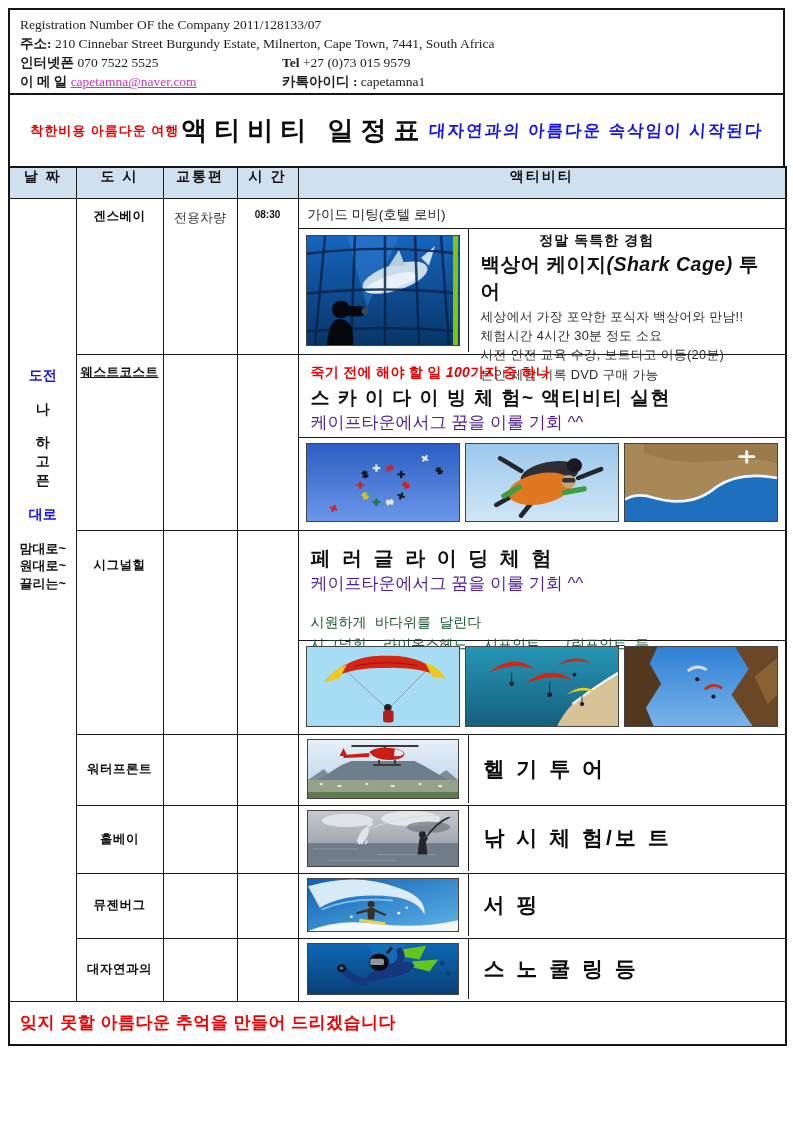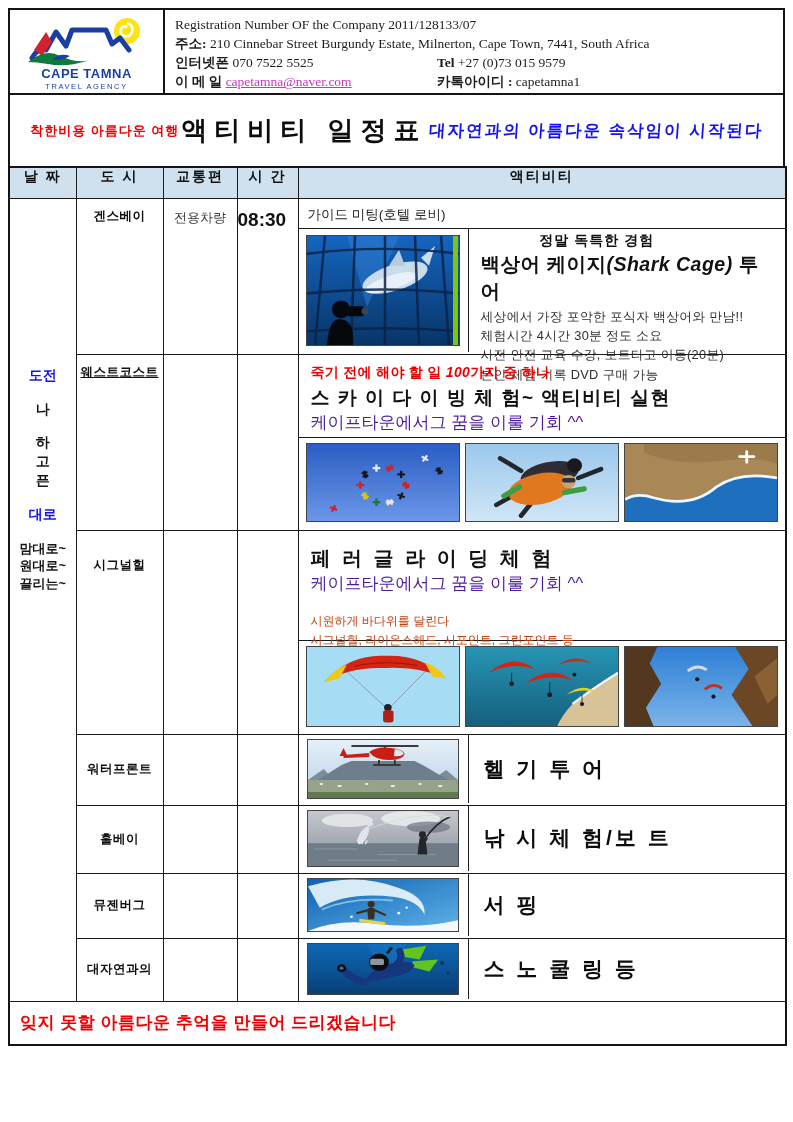--- a/index.html
+++ b/index.html
@@ -32,21 +32,21 @@
   td.datecol { vertical-align:top; padding-top:168px; text-align:center; }
   .dw { font-weight:bold; font-size:14px; color:#141414; }
   .dw.blue { color:#1111ee; }
   .g18 { margin-bottom:16px; } .g16 { margin-bottom:15px; } .g2 { margin-bottom:1px; }
   .dw.tight { font-size:13px; line-height:1.38; }
 
   td.city { text-align:center; font-weight:bold; font-size:12.5px; padding-top:9px; letter-spacing:.5px; }
   td.city.mid, td.trans.mid, td.time.mid { vertical-align:middle; padding-top:0; }
   .uline { text-decoration:underline; }
   td.trans { text-align:center; font-size:13px; color:#3a3a3a; padding-top:10px; }
-  td.time { font-size:19px; font-weight:600; padding-top:10px; }
+  td.time { text-align:center; font-size:10px; font-weight:600; padding-top:10px; }
   td.act { padding:0; }
 
   
   tr.r1 { height:156px; }
   .meet { height:30px; border-bottom:1.5px solid #1a1a1a; font-size:13.5px; padding:7px 0 0 9px; color:#222; }
   .subrow { display:flex; height:123px; }
   .imgbox { width:170px; border-right:1.5px solid #1a1a1a; display:flex; align-items:center; justify-content:center; padding:4px; }
   .imgbox svg, .imgbox2 svg, .pimg svg { display:block; border:1px solid #444; }
   .sharktext { flex:1; padding:3px 12px 0; }
   .sh-head { text-align:center; font-weight:bold; font-size:14px; letter-spacing:1px; padding-right:60px; }
@@ -57,21 +57,21 @@
   
   tr.r2 { height:176px; } tr.r3 { height:204px; }
   .acttext { padding:9px 12px 0; }
   .acttext.h84 { height:83px; border-bottom:1.5px solid #1a1a1a; }
   .acttext.h110 { height:110px; border-bottom:1.5px solid #1a1a1a; }
   .redline { color:#ee0000; font-weight:900; font-size:14px; letter-spacing:.3px; }
   .redline i { font-style:italic; }
   .bigtitle { font-size:19px; font-weight:900; letter-spacing:1.5px; margin-top:3px; }
   .bigtitle.sp { letter-spacing:3px; font-size:20px; }
   .grayline { font-size:17px; color:#4c1d95; }
-  .dline { font-size:12px; color:#c2410c; line-height:1.6; }
+  .dline { font-size:14px; color:#14532d; line-height:1.6;font-family:Liberation Mono, monospace; }
   .gapline { height:17px; }
   .imgsrow { display:flex; gap:5px; padding:5px 7px; }
   .pimg { flex:1; }
   .pimg svg { width:100%; }
 
   
   tr.r4{height:71px} tr.r5{height:68px} tr.r6{height:65px} tr.r7{height:63px}
   .srow-act { display:flex; }
   .r4 .srow-act{height:68px}.r5 .srow-act{height:65px}.r6 .srow-act{height:62px}.r7 .srow-act{height:60px}
   .imgbox2 { width:170px; border-right:1.5px solid #1a1a1a; display:flex; align-items:center; justify-content:center; padding:3px; }
@@ -80,32 +80,20 @@
   
   tr.banner td { height:44px; vertical-align:middle; color:#ee0000; font-weight:900; font-size:17px; letter-spacing:.5px; padding-left:10px; }
   .note { margin:15px 10px 0; font-size:13.5px; color:#3d3d3d; letter-spacing:.5px; }
 </style>
 </head>
 <body>
 
 <div class="page">
 
   <div class="hdr">
-    <div class="logo-cell">
-      <svg width="122" height="52" viewBox="0 0 122 52" style="border:none">
-        <circle cx="101" cy="15" r="13" fill="#ffe215"></circle>
-        <path d="M101,7 q7,2 5,9 q-2,6 -8,4 q-5,-2 -3,-7 q2,-4 6,-2" fill="none" stroke="#fff" stroke-width="2.6"></path>
-        <path d="M6,42 Q13,30 20,34 L30,16 L40,30 L46,14 L80,14 L86,28 L94,22 L103,34" fill="none" stroke="#1b3fa0" stroke-width="5" stroke-linejoin="round" stroke-linecap="round"></path>
-        <path d="M8,34 L20,16 L26,26 L16,40 Z" fill="#cf2430"></path>
-        <path d="M2,46 Q20,32 34,40 Q52,48 64,44 Q40,52 22,48 Q10,46 2,46 Z" fill="#0d7a3e"></path>
-        <path d="M26,44 Q34,36 44,40 Q38,44 26,44 Z" fill="#1b3fa0"></path>
-      </svg>
-      <div class="logo-title">CAPE TAMNA</div>
-      <div class="logo-sub">TRAVEL AGENCY</div>
-    </div>
     <div class="info-cell">
       <div class="info-line">Registration Number OF the Company 2011/128133/07</div>
       <div class="info-line"><span class="klabel">주소:</span> <span>210 Cinnebar Street Burgundy Estate, Milnerton, Cape Town, 7441, South Africa</span></div>
       <div class="info-line">
         <span class="seg"><span class="klabel">인터넷폰</span> <span>070 7522 5525</span></span><span class="tel-b">Tel</span> <span>+27 (0)73 015 9579</span>
       </div>
       <div class="info-line">
         <span class="seg"><span class="klabel">이 메 일</span> <a class="email">capetamna@naver.com</a></span><span class="klabel">카톡아이디 :</span> <span>capetamna1</span>
       </div>
     </div>

